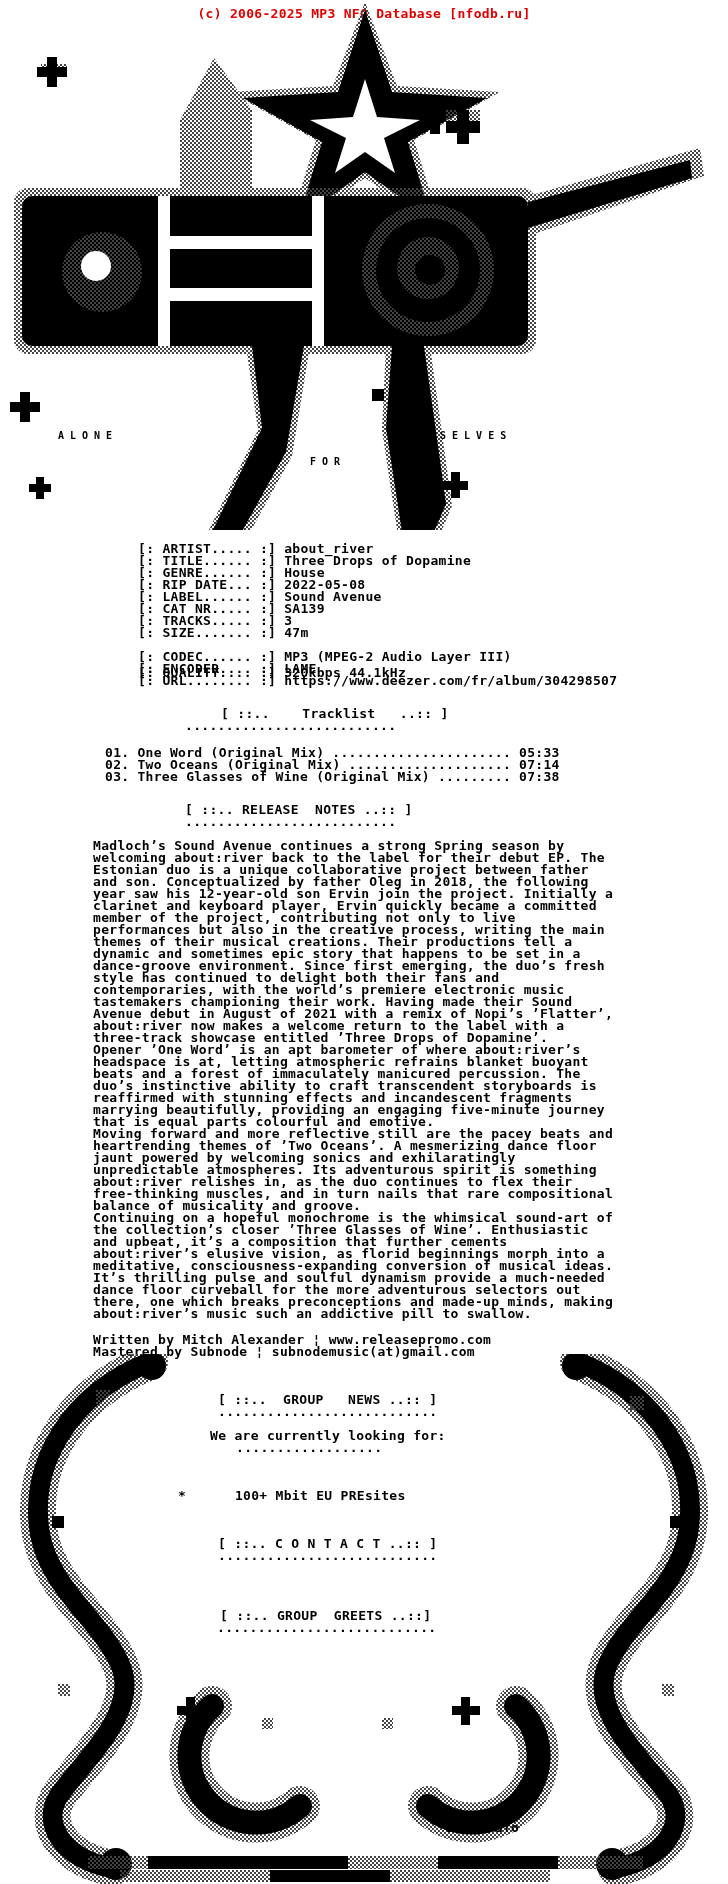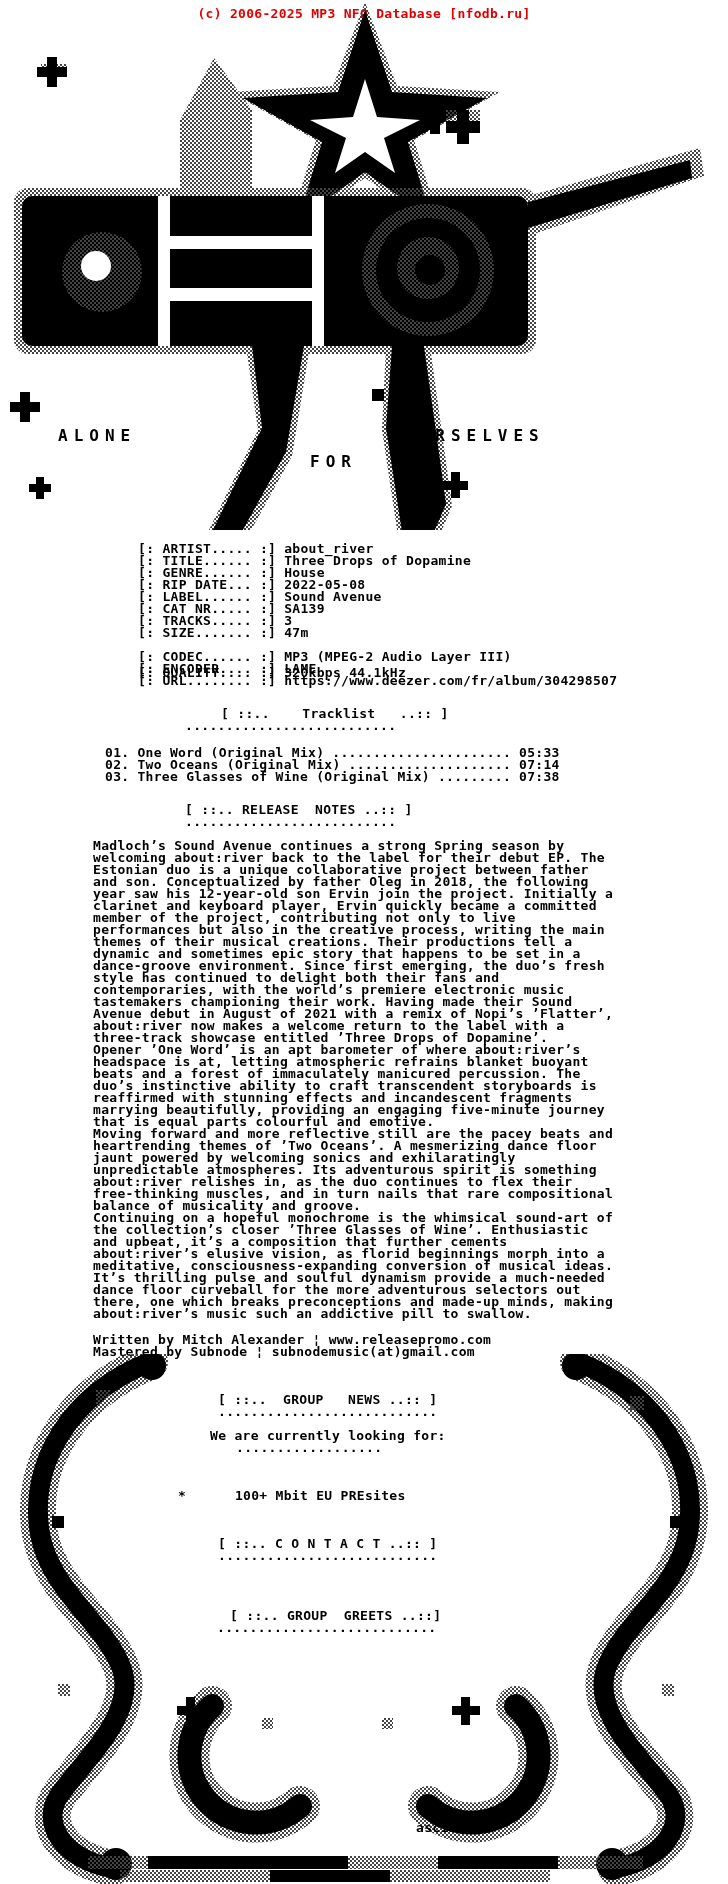--- a/index.html
+++ b/index.html
@@ -15,21 +15,21 @@
   .red{color:#e10000;}
   .center{left:0;width:728px;text-align:center;}
   .mrow{position:absolute;left:138px;white-space:pre;}
   .mrow span{white-space:pre;font-weight:bold;font-size:13px;line-height:12px;letter-spacing:0.3px;color:#000;}
   .mrow .val{margin-left:8px;}
   .track{position:absolute;left:105px;white-space:pre;}
   .track span{white-space:pre;font-weight:bold;font-size:13px;line-height:12px;letter-spacing:0.3px;color:#000;}
   .track span + span{margin-left:8px;}
   .logoword{
     position:absolute;white-space:pre;color:#000;font-weight:bold;
-    font-size:16px;line-height:11px;letter-spacing:6px;
+    font-size:10px;line-height:11px;letter-spacing:6px;
   }
   .art{position:absolute;left:0;}
   pre.body-text{
     position:absolute;margin:0;white-space:pre;color:#000;
     font-family:"DejaVu Sans Mono","Liberation Mono",monospace;
     font-weight:bold;font-size:13px;line-height:12px;letter-spacing:0.3px;
   }
 </style>
 </head>
 <body>
@@ -245,18 +245,18 @@
   <div class="t" style="left:236px;top:1442px;">..................</div>
   <div class="t" style="left:178px;top:1490px;">*      100+ Mbit EU PREsites</div>
 </div>
 
 <div>
   <div class="t" style="left:218px;top:1538px;">[ ::.. C O N T A C T ..:: ]</div>
   <div class="t" style="left:218px;top:1550px;">...........................</div>
 </div>
 
 <div>
-  <div class="t" style="left:230px;top:1610px;">[ ::.. GROUP  GREETS ..::]</div>
+  <div class="t" style="left:220px;top:1610px;">[ ::.. GROUP  GREETS ..::]</div>
   <div class="t" style="left:217px;top:1622px;">...........................</div>
 </div>
 
-<div class="t" style="left:416px;top:1822px;text-align:right;">ascii.afo</div>
+<div class="t" style="left:446px;top:1822px;text-align:right;">ascii.afo</div>
 <div class="t" style="left:436px;top:1926px;">17.02.04</div>
 
 </body></html>

